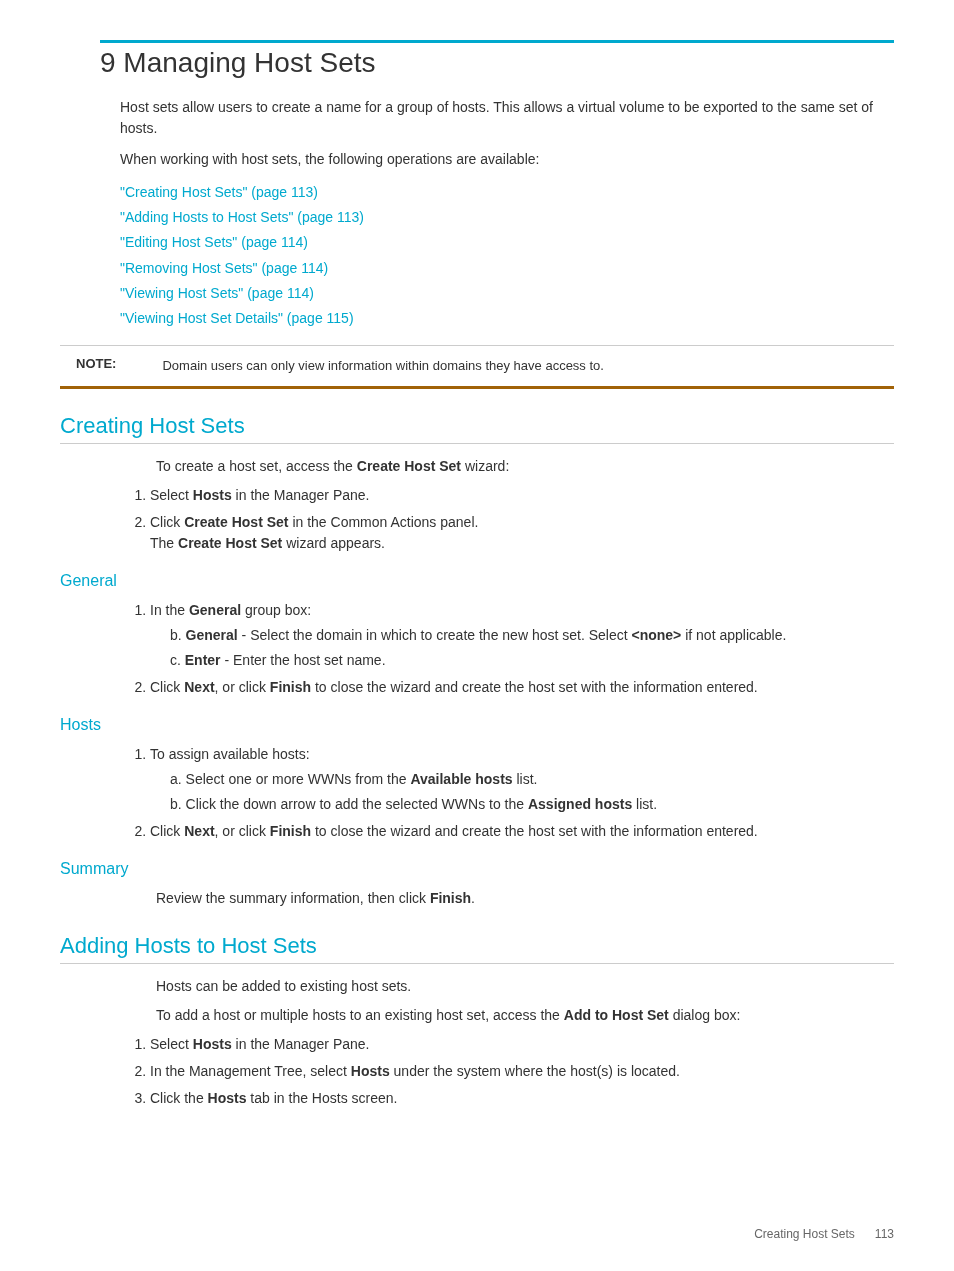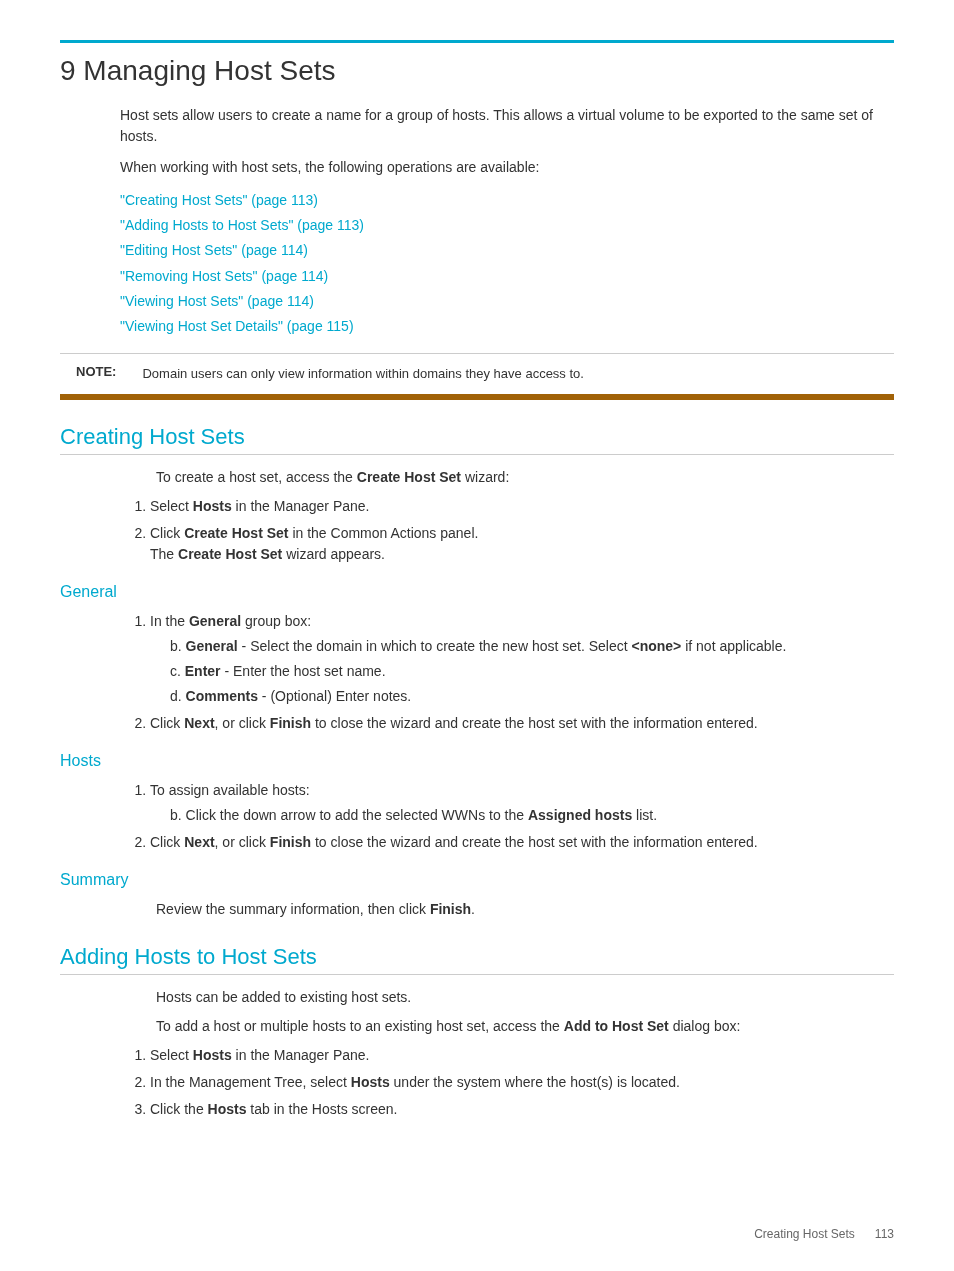--- a/index.html
+++ b/index.html
@@ -10,46 +10,47 @@
       background: #fff;
       width: 954px;
       min-height: 1271px;
       padding: 40px 60px 60px 60px;
     }
     .page-title {
       font-size: 28px;
       font-weight: normal;
       color: #333;
       border-top: 3px solid #00a9ce;
-      padding-top: 12px;
+      padding-top: 4px;
       margin-bottom: 18px;
+      margin-left: 40px;
     }
     .intro-text {
       margin-left: 60px;
       margin-bottom: 10px;
       line-height: 1.5;
     }
     .toc-list {
       margin-left: 60px;
       margin-bottom: 14px;
     }
     .toc-list a, .toc-link {
       color: #00a9ce;
       text-decoration: none;
       display: block;
       line-height: 1.8;
     }
     .note-box {
       border-top: 1px solid #ccc;
-      border-bottom: 6px solid #a16207;
+      border-bottom: 3px solid #a16207;
       padding: 10px 16px;
       margin: 10px 0 18px 0;
       display: flex;
       align-items: flex-start;
-      gap: 2px;
+      gap: 22px;
     }
     .note-label {
       font-weight: bold;
       color: #333;
       white-space: nowrap;
       font-size: 13px;
     }
     .note-text {
       font-size: 13px;
       line-height: 1.5;
@@ -135,32 +136,32 @@
 </ol>
 
 <h3 class="subsection-title">General</h3>
 
 <ol class="ordered-list">
   <li>
     In the <b>General</b> group box:
     <ul class="sub-list">
       <li data-letter="b"><b>General</b> - Select the domain in which to create the new host set. Select <b>&lt;none&gt;</b> if not applicable.</li>
       <li data-letter="c"><b>Enter</b> - Enter the host set name.</li>
-      <li data-letter="d"><b>Comments</b> - (Optional) Enter notes.</li>
     </ul>
   </li>
   <li>Click <b>Next</b>, or click <b>Finish</b> to close the wizard and create the host set with the information entered.</li>
 </ol>
 
 <h3 class="subsection-title">Hosts</h3>
 
 <ol class="ordered-list">
   <li>
     To assign available hosts:
     <ul class="sub-list">
+      <li data-letter="a">Select one or more WWNs from the <b>Available hosts</b> list.</li>
       <li data-letter="b">Click the down arrow to add the selected WWNs to the <b>Assigned hosts</b> list.</li>
     </ul>
   </li>
   <li>Click <b>Next</b>, or click <b>Finish</b> to close the wizard and create the host set with the information entered.</li>
 </ol>
 
 <h3 class="subsection-title">Summary</h3>
 
 <p class="body-text">
   Review the summary information, then click <b>Finish</b>.

